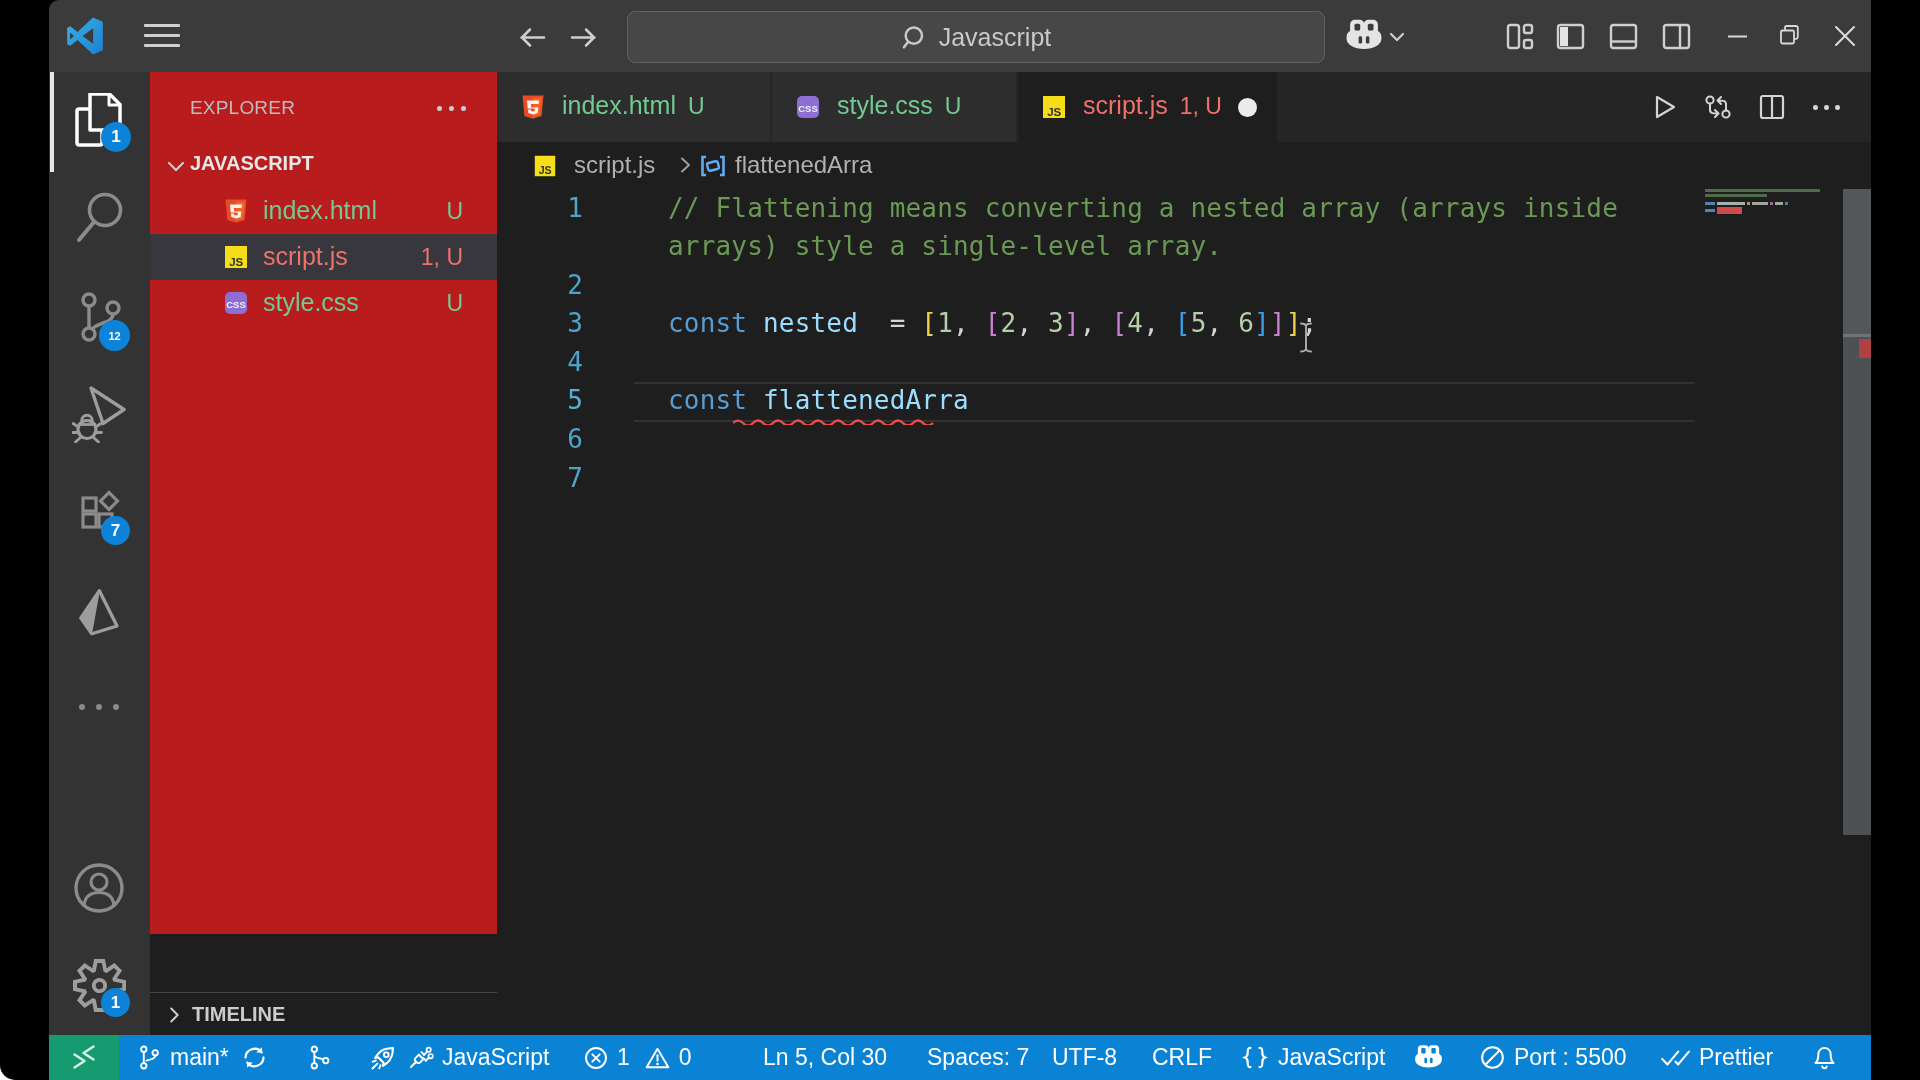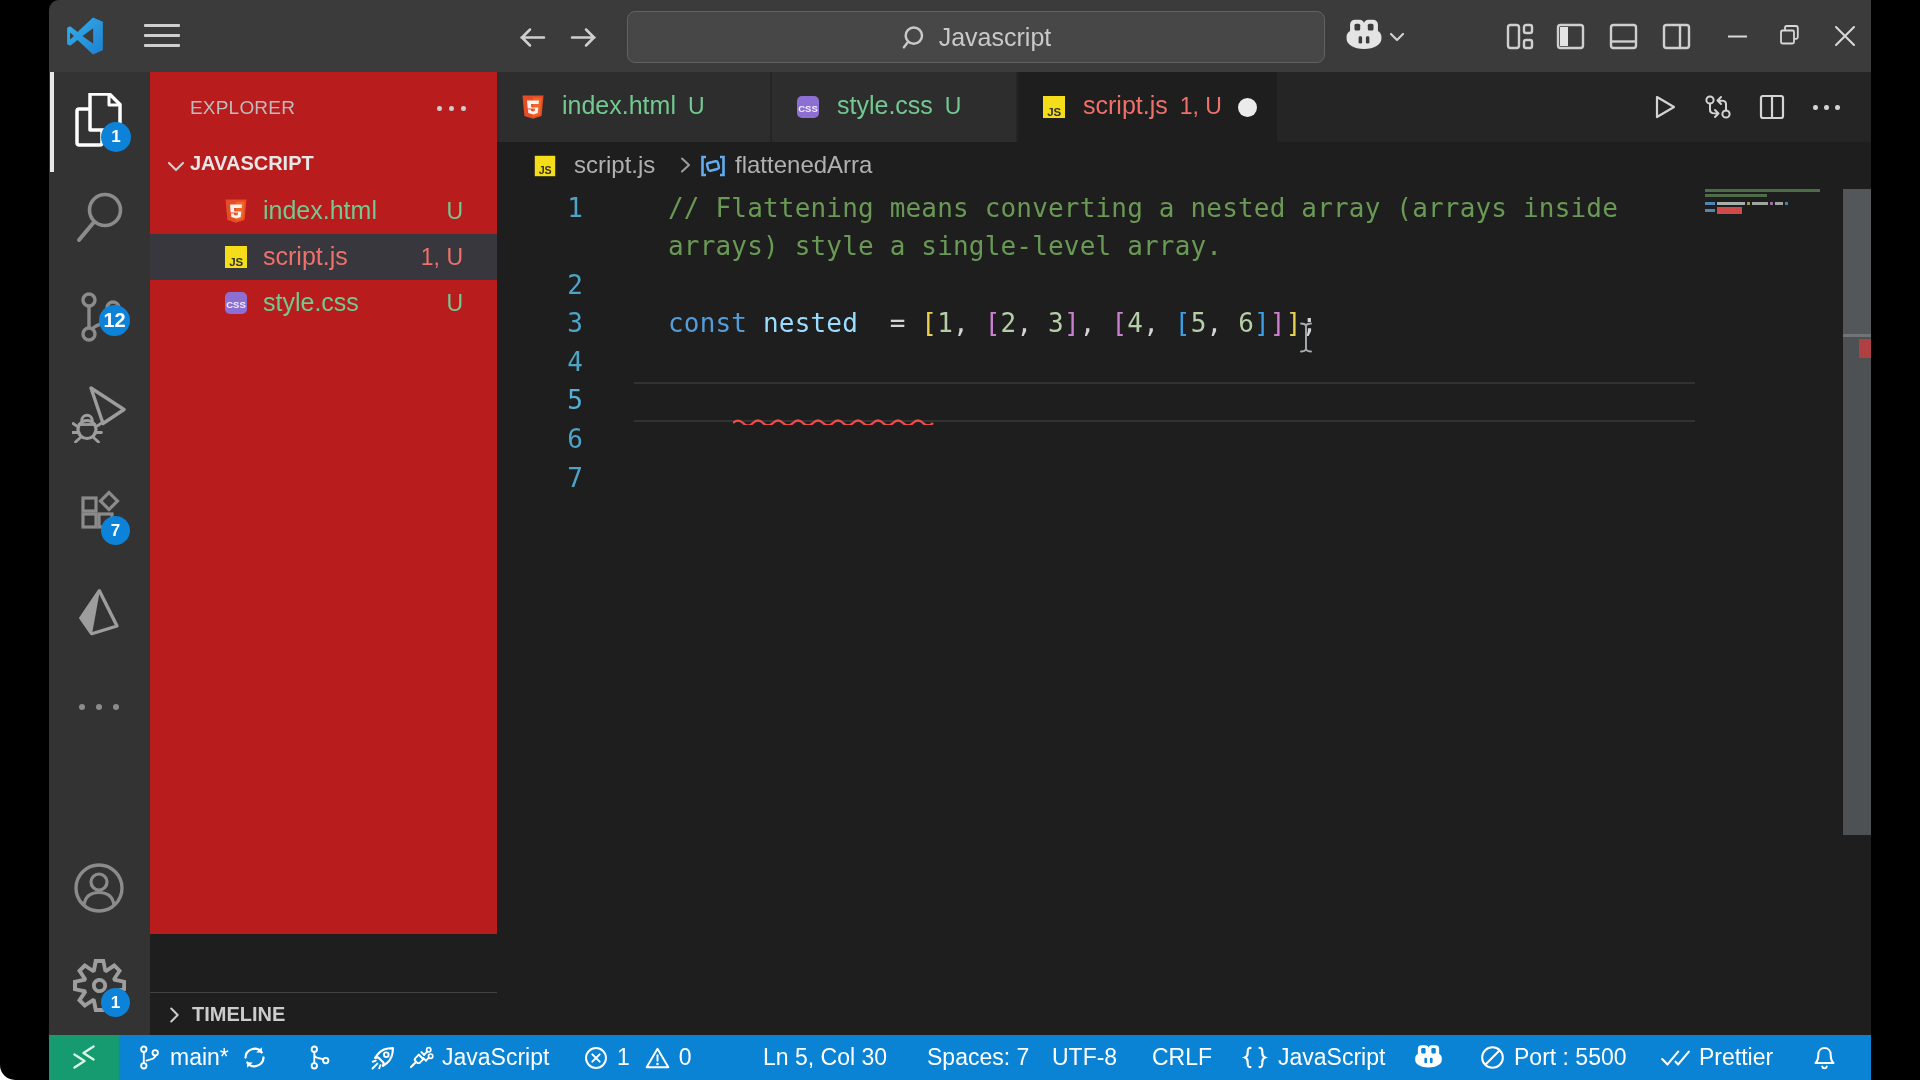--- a/index.html
+++ b/index.html
@@ -194,21 +194,21 @@
         <circle cx="30" cy="20" r="15.5" stroke="#8b8b8b" stroke-width="3.6" fill="none"></circle>
         <path d="M19 32 L4 50" stroke="#8b8b8b" stroke-width="4" stroke-linecap="round"></path>
       </svg>
 
       <svg class="act" style="top:219px; height:52px;" viewBox="0 0 48 52">
         <circle cx="14" cy="9" r="6" stroke="#8b8b8b" stroke-width="3.4" fill="none"></circle>
         <circle cx="14" cy="43" r="6" stroke="#8b8b8b" stroke-width="3.4" fill="none"></circle>
         <circle cx="38" cy="17" r="6" stroke="#8b8b8b" stroke-width="3.4" fill="none"></circle>
         <path d="M14 15 V37 M38 23 C38 32 24 31 17 38" stroke="#8b8b8b" stroke-width="3.4" fill="none"></path>
       </svg>
-      <div class="badge" style="left:50px; top:233px; width:31px; height:31px; font-size:20px;">
+      <div class="badge" style="left:50px; top:248px; width:31px; height:31px; font-size:11px;">
           <span>12</span>
         </div>
 
       <svg class="act" style="top:313px; left:23px; width:54px; height:58px;" viewBox="0 0 54 58">
         <path d="M19 3 L52 24.5 L31 38.5 Z" fill="none" stroke="#9d9d9d" stroke-width="3.4" stroke-linejoin="round"></path>
         <circle cx="15" cy="35.5" r="5.2" stroke="#9d9d9d" stroke-width="3" fill="#333333"></circle>
         <circle cx="15" cy="44.5" r="9" stroke="#9d9d9d" stroke-width="3.2" fill="#333333"></circle>
         <path d="M6 39.5 H24" stroke="#9d9d9d" stroke-width="2.8"></path>
         <path d="M6.5 42 L1 38.5 M7 47.5 H0.5 M8.5 52.5 L3.5 57 M23.5 42 L29 38.5 M23 47.5 H29.5 M21.5 52.5 L26.5 57" stroke="#9d9d9d" stroke-width="2.8" fill="none" stroke-linecap="round"></path>
       </svg>
@@ -363,21 +363,21 @@
     </div>
 
     <div id="codearea">
       <div id="line-highlight"></div>
       <div id="code-rows">
           <div class="crow" style="top: -1.3px;"><span class="gut">1</span><span class="code"><span style="color: rgb(106, 153, 85);">// Flattening means converting a nested array (arrays inside</span></span></div>
           <div class="crow" style="top: 37.25px;"><span class="gut"></span><span class="code"><span style="color: rgb(106, 153, 85);">arrays) style a single-level array.</span></span></div>
           <div class="crow" style="top: 75.8px;"><span class="gut">2</span><span class="code"></span></div>
           <div class="crow" style="top: 114.35px;"><span class="gut">3</span><span class="code"><span style="color: rgb(86, 156, 214);">const</span><span style="color: rgb(212, 212, 212);"> </span><span style="color: rgb(156, 220, 254);">nested</span><span style="color: rgb(212, 212, 212);">  = </span><span style="color: rgb(235, 207, 78);">[</span><span style="color: rgb(181, 206, 168);">1</span><span style="color: rgb(212, 212, 212);">, </span><span style="color: rgb(205, 127, 208);">[</span><span style="color: rgb(181, 206, 168);">2</span><span style="color: rgb(212, 212, 212);">, </span><span style="color: rgb(181, 206, 168);">3</span><span style="color: rgb(205, 127, 208);">]</span><span style="color: rgb(212, 212, 212);">, </span><span style="color: rgb(205, 127, 208);">[</span><span style="color: rgb(181, 206, 168);">4</span><span style="color: rgb(212, 212, 212);">, </span><span style="color: rgb(59, 159, 232);">[</span><span style="color: rgb(181, 206, 168);">5</span><span style="color: rgb(212, 212, 212);">, </span><span style="color: rgb(181, 206, 168);">6</span><span style="color: rgb(59, 159, 232);">]</span><span style="color: rgb(205, 127, 208);">]</span><span style="color: rgb(235, 207, 78);">]</span><span style="color: rgb(212, 212, 212);">;</span></span></div>
           <div class="crow" style="top: 152.9px;"><span class="gut">4</span><span class="code"></span></div>
-          <div class="crow" style="top: 191.45px;"><span class="gut" style="color: rgb(88, 174, 210);">5</span></div>
+          <div class="crow" style="top: 191.45px;"><span class="gut" style="color: rgb(88, 174, 210);">5</span><span class="code"><span style="color: rgb(86, 156, 214);">const</span><span style="color: rgb(212, 212, 212);"> </span><span style="color: rgb(156, 220, 254);">flattenedArra</span></span></div>
           <div class="crow" style="top: 230px;"><span class="gut">6</span><span class="code"></span></div>
           <div class="crow" style="top: 268.55px;"><span class="gut">7</span><span class="code"></span></div>
         </div>
       <svg id="squiggle" viewBox="0 0 203 8" preserveAspectRatio="none">
         <path d="M0 6 Q 5 1 10 6 T 20 6 T 30 6 T 40 6 T 50 6 T 60 6 T 70 6 T 80 6 T 90 6 T 100 6 T 110 6 T 120 6 T 130 6 T 140 6 T 150 6 T 160 6 T 170 6 T 180 6 T 190 6 T 200 6" stroke="#f14c4c" stroke-width="2.2" fill="none"></path>
       </svg>
       <svg id="ibeam" viewBox="0 0 14 31">
         <path d="M2 1.5 C4 1.5 6 2 7 3.5 C8 2 10 1.5 12 1.5 M7 3.5 V27.5 M2 29.5 C4 29.5 6 29 7 27.5 C8 29 10 29.5 12 29.5" stroke="#a9adb2" stroke-width="1.9" fill="none" stroke-linecap="round"></path>
       </svg>
       <div id="minimap">

